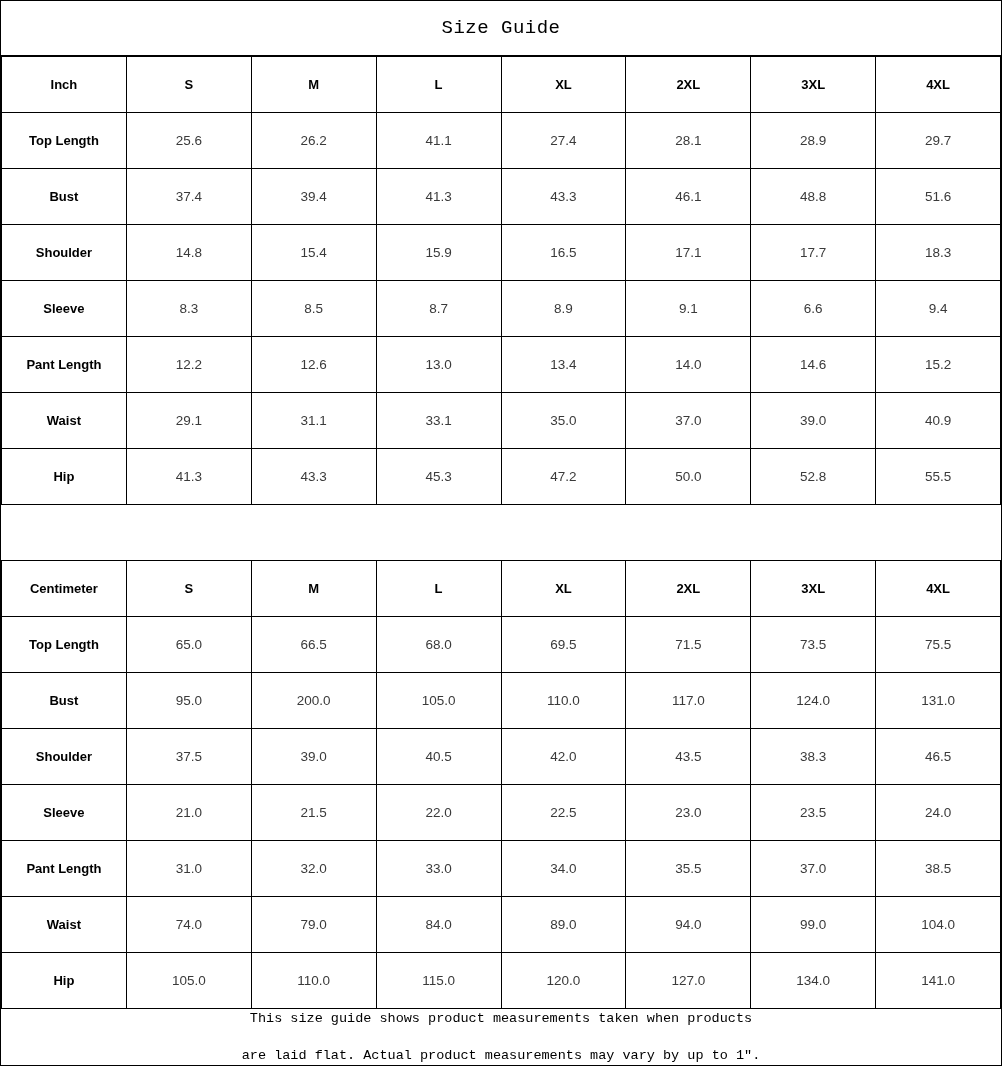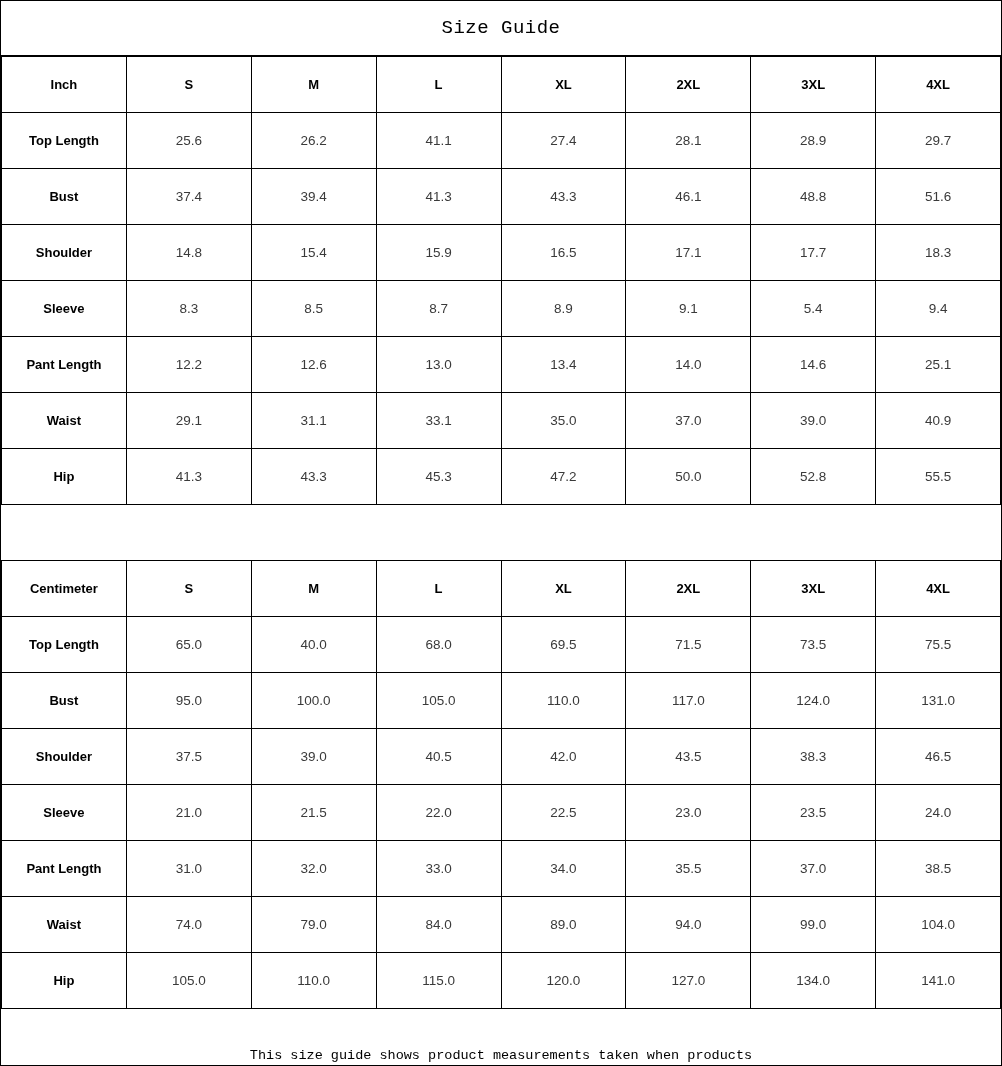--- a/index.html
+++ b/index.html
@@ -58,21 +58,21 @@
     color: #3a3a3a;
   }
   .table-spacer {
     flex: 0 0 55px;
   }
   .footer-note {
     flex: 1 1 auto;
     display: flex;
     flex-direction: column;
     align-items: center;
-    justify-content: flex-end;
+    justify-content: space-between;
     font-family: "Liberation Mono", "DejaVu Sans Mono", monospace;
     font-size: 13.5px;
     line-height: 19px;
     color: #000;
     text-align: left;
   }
 </style>
 </head>
 <body>
 
@@ -124,32 +124,32 @@
           <td>17.7</td>
           <td>18.3</td>
         </tr>
         <tr>
           <th>Sleeve</th>
           <td>8.3</td>
           <td>8.5</td>
           <td>8.7</td>
           <td>8.9</td>
           <td>9.1</td>
-          <td>5.4</td>
+          <td>6.6</td>
           <td>9.4</td>
         </tr>
         <tr>
           <th>Pant Length</th>
           <td>12.2</td>
           <td>12.6</td>
           <td>13.0</td>
           <td>13.4</td>
           <td>14.0</td>
           <td>14.6</td>
-          <td>25.1</td>
+          <td>15.2</td>
         </tr>
         <tr>
           <th>Waist</th>
           <td>29.1</td>
           <td>31.1</td>
           <td>33.1</td>
           <td>35.0</td>
           <td>37.0</td>
           <td>39.0</td>
           <td>40.9</td>
@@ -179,31 +179,31 @@
           <th>XL</th>
           <th>2XL</th>
           <th>3XL</th>
           <th>4XL</th>
         </tr>
       </thead>
     <tbody>
         <tr>
           <th>Top Length</th>
           <td>65.0</td>
-          <td>40.0</td>
+          <td>66.5</td>
           <td>68.0</td>
           <td>69.5</td>
           <td>71.5</td>
           <td>73.5</td>
           <td>75.5</td>
         </tr>
         <tr>
           <th>Bust</th>
           <td>95.0</td>
-          <td>100.0</td>
+          <td>200.0</td>
           <td>105.0</td>
           <td>110.0</td>
           <td>117.0</td>
           <td>124.0</td>
           <td>131.0</td>
         </tr>
         <tr>
           <th>Shoulder</th>
           <td>37.5</td>
           <td>39.0</td>
@@ -251,15 +251,16 @@
           <td>120.0</td>
           <td>127.0</td>
           <td>134.0</td>
           <td>141.0</td>
         </tr>
       </tbody>
   </table>
 
   <div class="footer-note">
     <span>This size guide shows product measurements taken when products</span>
+    <span>are laid flat. Actual product measurements may vary by up to 1″.</span>
   </div>
 
 </div>
 
 </body></html>

